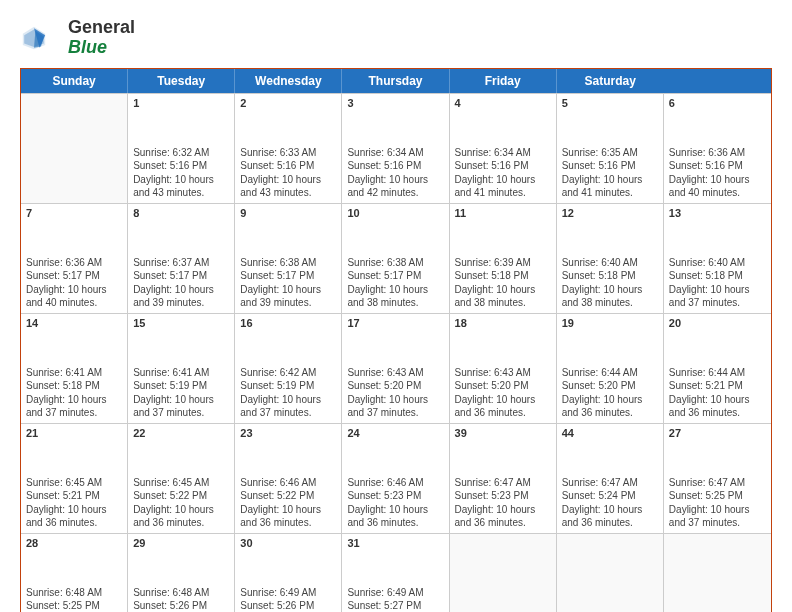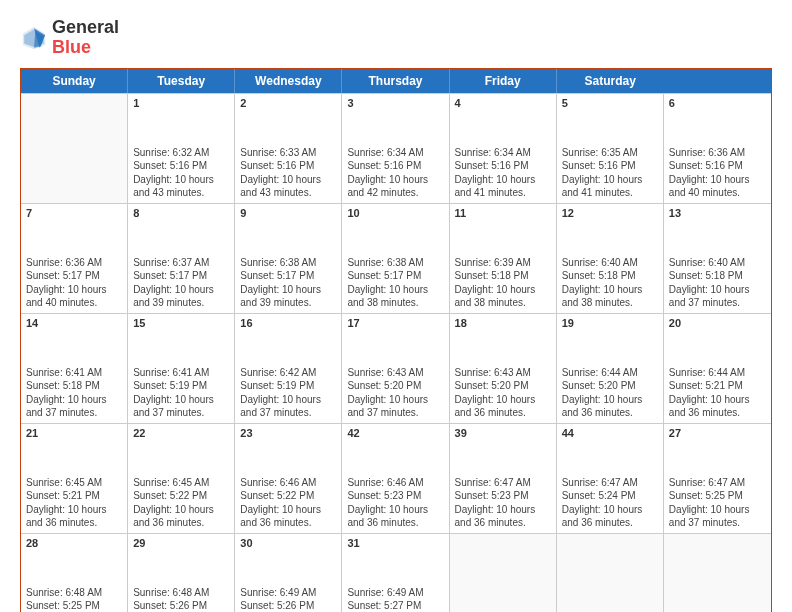--- a/index.html
+++ b/index.html
@@ -19,30 +19,31 @@
     }
     .header {
       display: flex;
       justify-content: space-between;
       align-items: flex-start;
       margin-bottom: 10px;
     }
     .logo {
       display: flex;
       align-items: center;
-      gap: 4px;
+      gap: 20px;
     }
     .logo-text {
       font-size: 18px;
       font-weight: bold;
       color: #333;
       line-height: 1.1;
     }
     .logo-text span {
-      color: #ef4444;
+      color: #15803d;
+      font-style: italic;
     }
     .logo-icon {
       width: 28px;
       height: 28px;
     }
     .title-block {
       text-align: right;
     }
     .month-title {
       font-size: 36px;
@@ -237,21 +238,21 @@
           </div>
           <div class="cal-cell">
             <div class="day-num">22</div>
             <div class="cell-info">Sunrise: 6:45 AM<br>Sunset: 5:22 PM<br>Daylight: 10 hours and 36 minutes.</div>
           </div>
           <div class="cal-cell">
             <div class="day-num">23</div>
             <div class="cell-info">Sunrise: 6:46 AM<br>Sunset: 5:22 PM<br>Daylight: 10 hours and 36 minutes.</div>
           </div>
           <div class="cal-cell">
-            <div class="day-num">42</div>
+            <div class="day-num">24</div>
             <div class="cell-info">Sunrise: 6:46 AM<br>Sunset: 5:23 PM<br>Daylight: 10 hours and 36 minutes.</div>
           </div>
           <div class="cal-cell">
             <div class="day-num">39</div>
             <div class="cell-info">Sunrise: 6:47 AM<br>Sunset: 5:23 PM<br>Daylight: 10 hours and 36 minutes.</div>
           </div>
           <div class="cal-cell">
             <div class="day-num">44</div>
             <div class="cell-info">Sunrise: 6:47 AM<br>Sunset: 5:24 PM<br>Daylight: 10 hours and 36 minutes.</div>
           </div>

